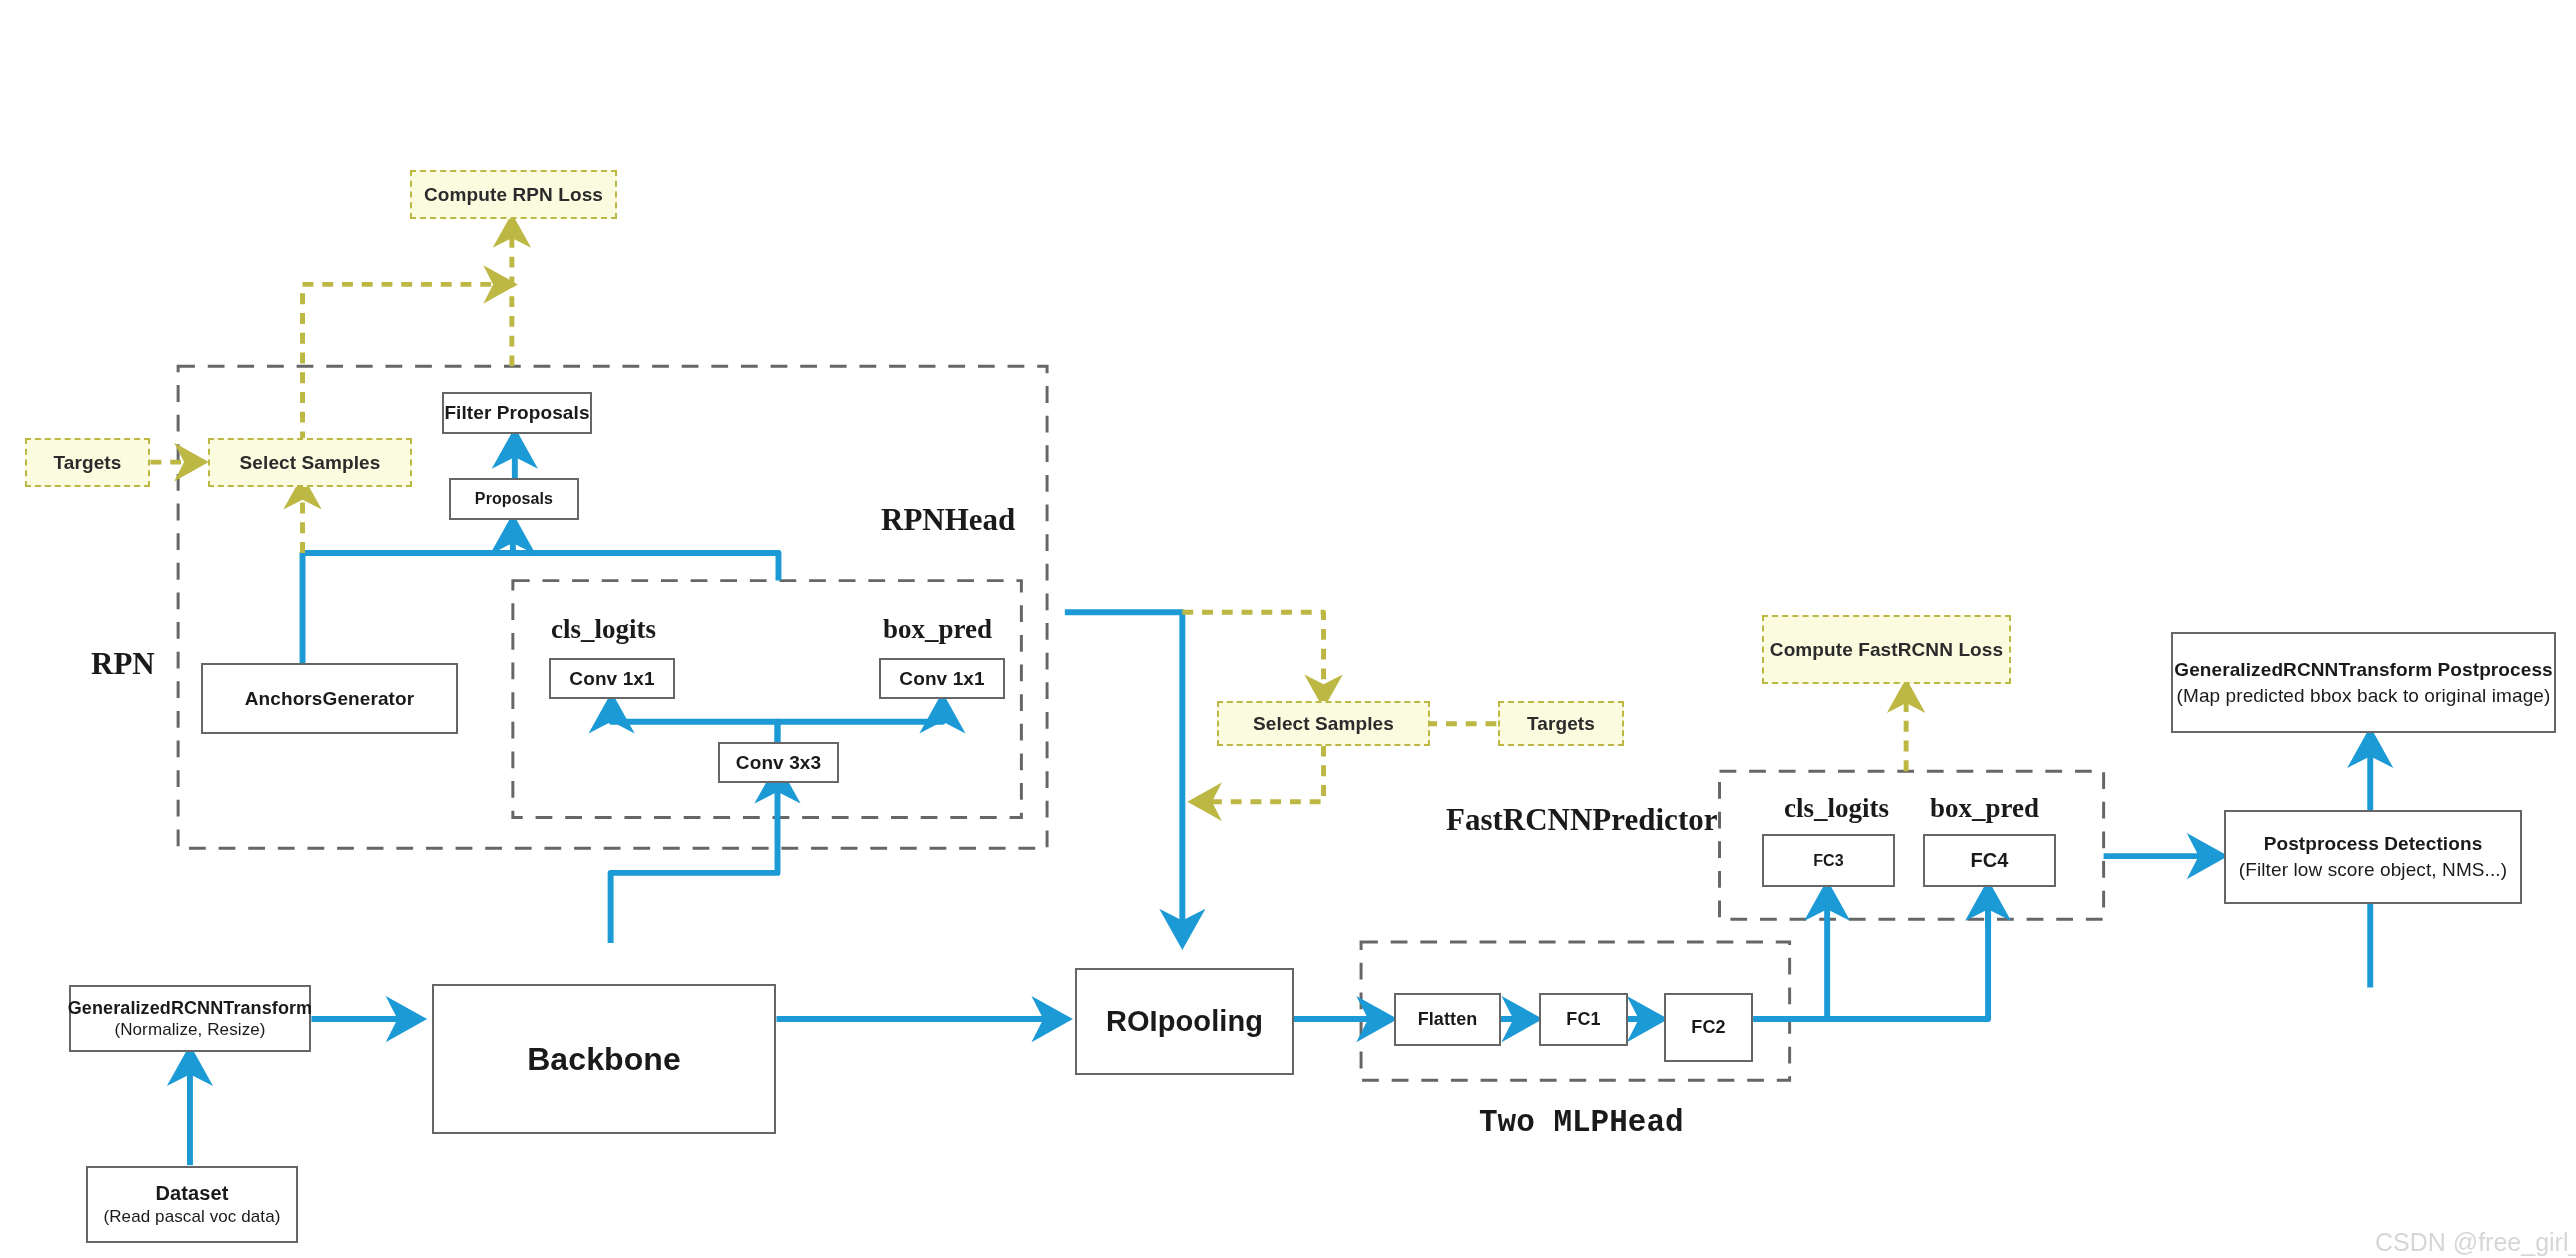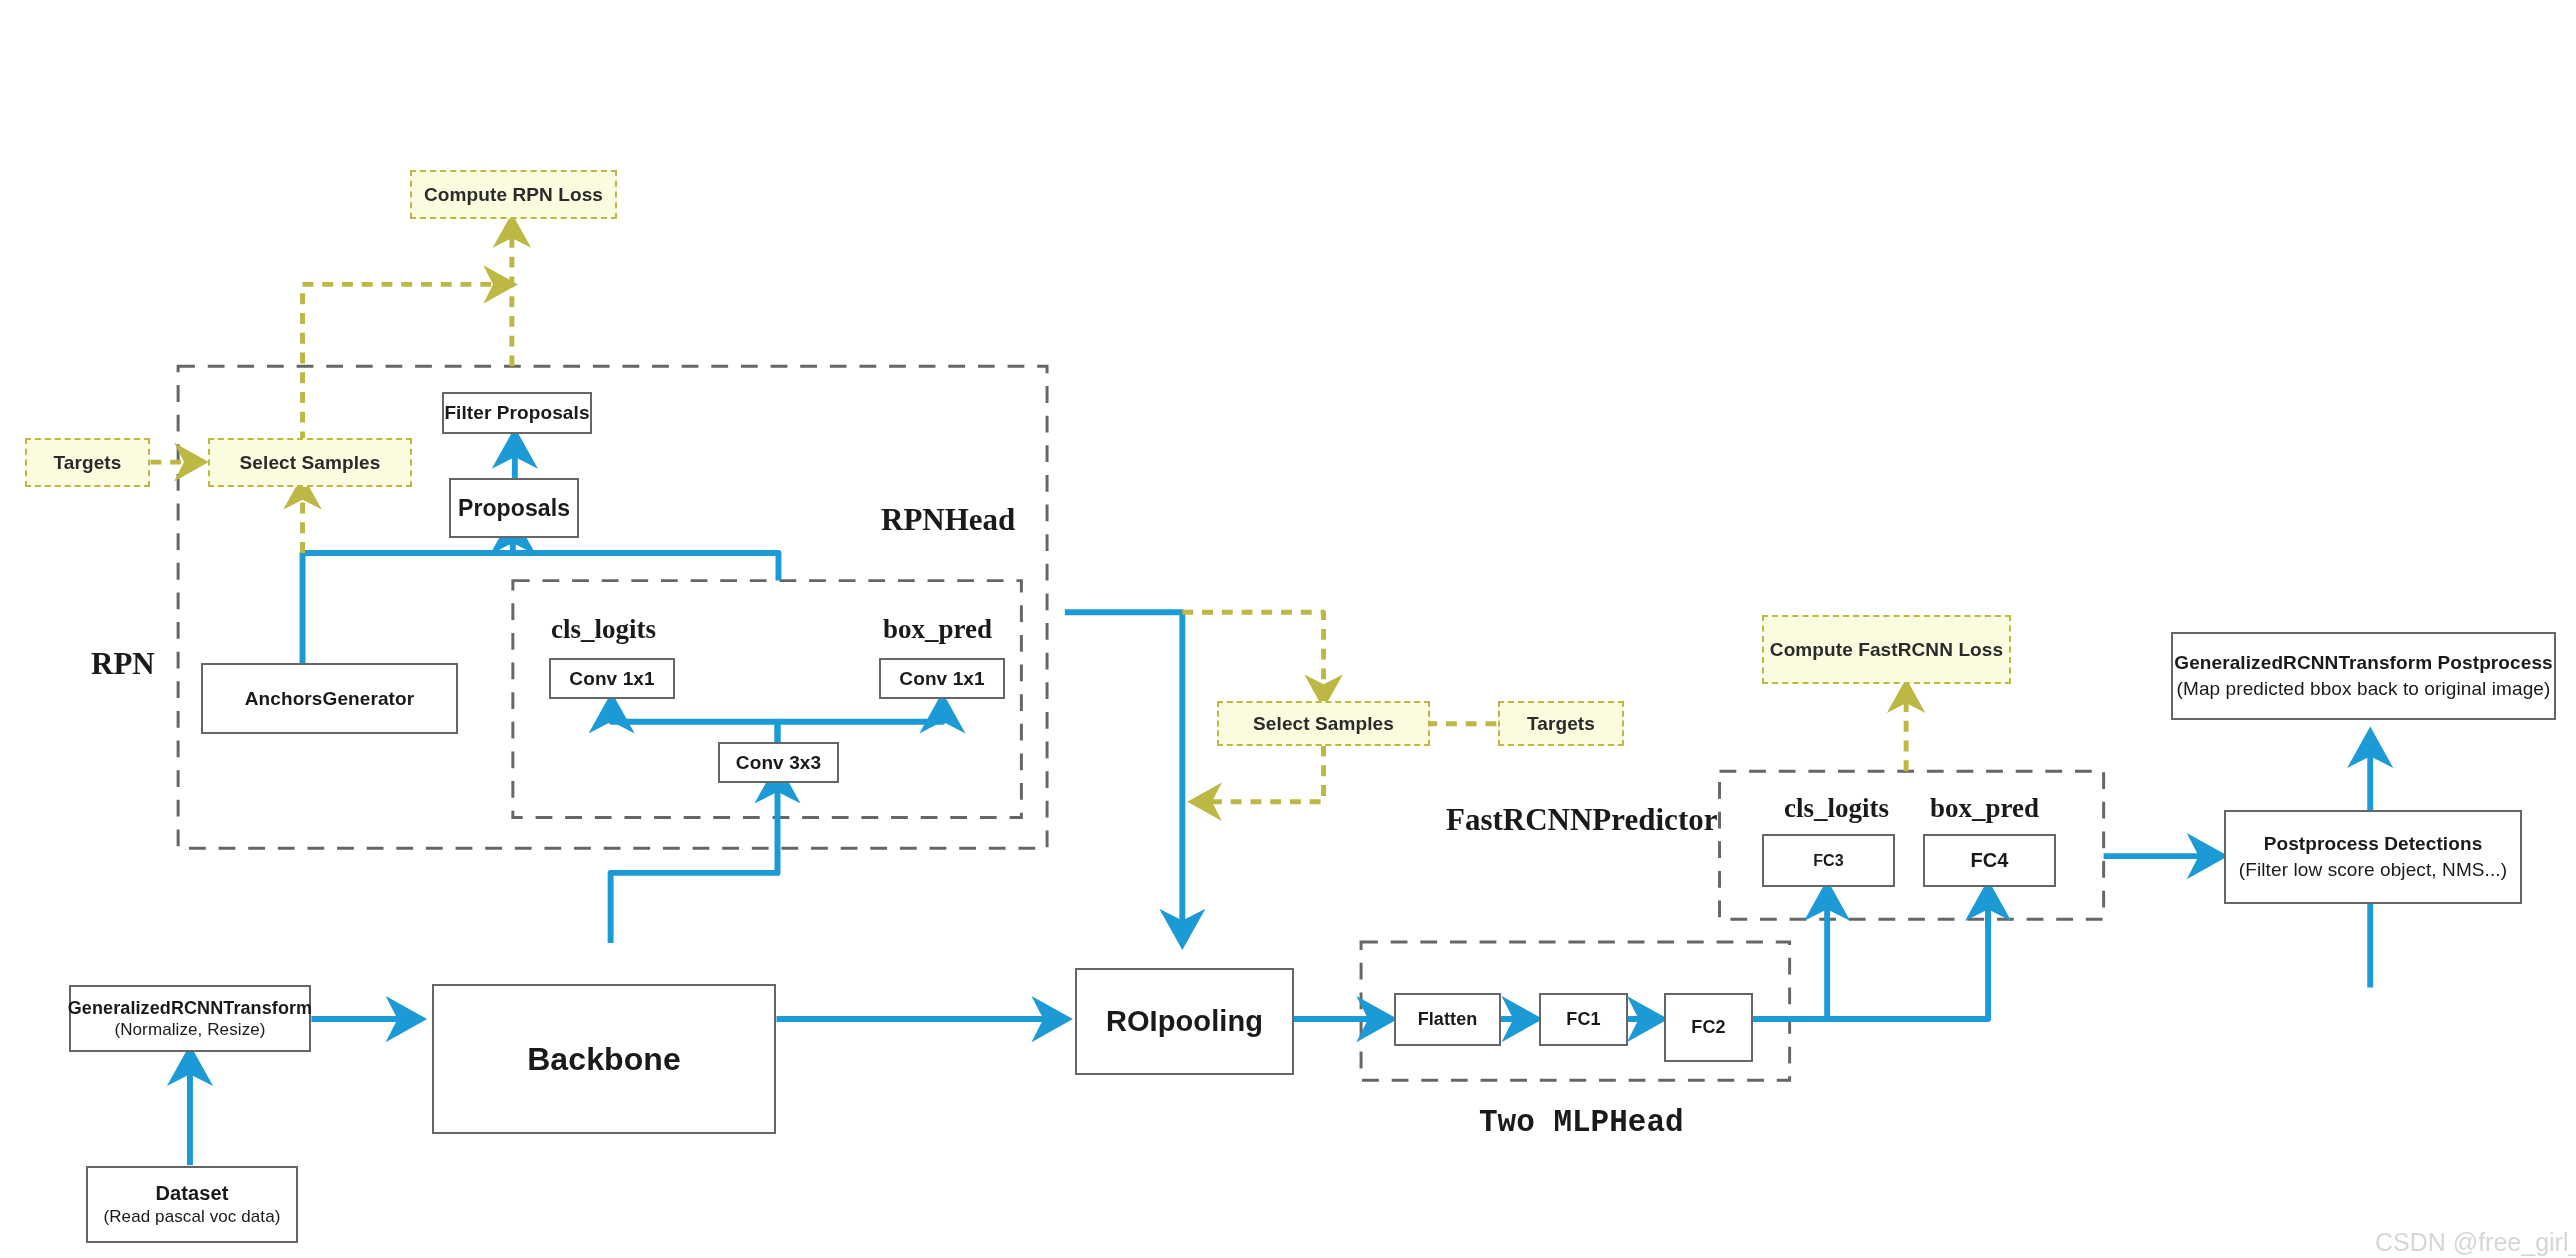--- a/index.html
+++ b/index.html
@@ -150,21 +150,21 @@
   </div>
 
   <div class="node yellow" style="left:208px; top:438px; width:204px; height:49px; font-size:19px;">
     <span>Select Samples</span>
   </div>
 
   <div class="node" style="left:442px; top:392px; width:150px; height:42px; font-size:19px;">
     <span>Filter Proposals</span>
   </div>
 
-  <div class="node" style="left:449px; top:478px; width:130px; height:60px; font-size:23px;">
+  <div class="node" style="left:449px; top:478px; width:130px; height:42px; font-size:16px;">
     <span>Proposals</span>
   </div>
 
   <div class="node" style="left:201px; top:663px; width:257px; height:71px; font-size:19px;">
     <span>AnchorsGenerator</span>
   </div>
 
   <div class="inlinelabel" style="left:551px; top:614px; font-size:27px;">
     <span>cls_logits</span>
   </div>
@@ -247,21 +247,21 @@
   </div>
 
   <div class="node" style="left:1762px; top:834px; width:133px; height:53px; font-size:16px;">
     <span>FC3</span>
   </div>
 
   <div class="node" style="left:1923px; top:834px; width:133px; height:53px; font-size:20px;text-align:right;">
     <span>FC4</span>
   </div>
 
-  <div class="node" style="left:2171px; top:632px; width:385px; height:88px; font-size:19px; line-height:1.35;">
+  <div class="node" style="left:2171px; top:632px; width:385px; height:101px; font-size:19px; line-height:1.35;">
     <span>GeneralizedRCNNTransform   Postprocess</span>
     <span class="sub" style="font-size:19px;">(Map predicted bbox back to original image)</span>
   </div>
 
   <div class="node" style="left:2224px; top:810px; width:298px; height:94px; font-size:19px; line-height:1.35;">
     <span>Postprocess Detections</span>
     <span class="sub" style="font-size:19px;">(Filter low score object,  NMS...)</span>
   </div>
 
   <div class="watermark" style="left:2375px; top:1228px;">

